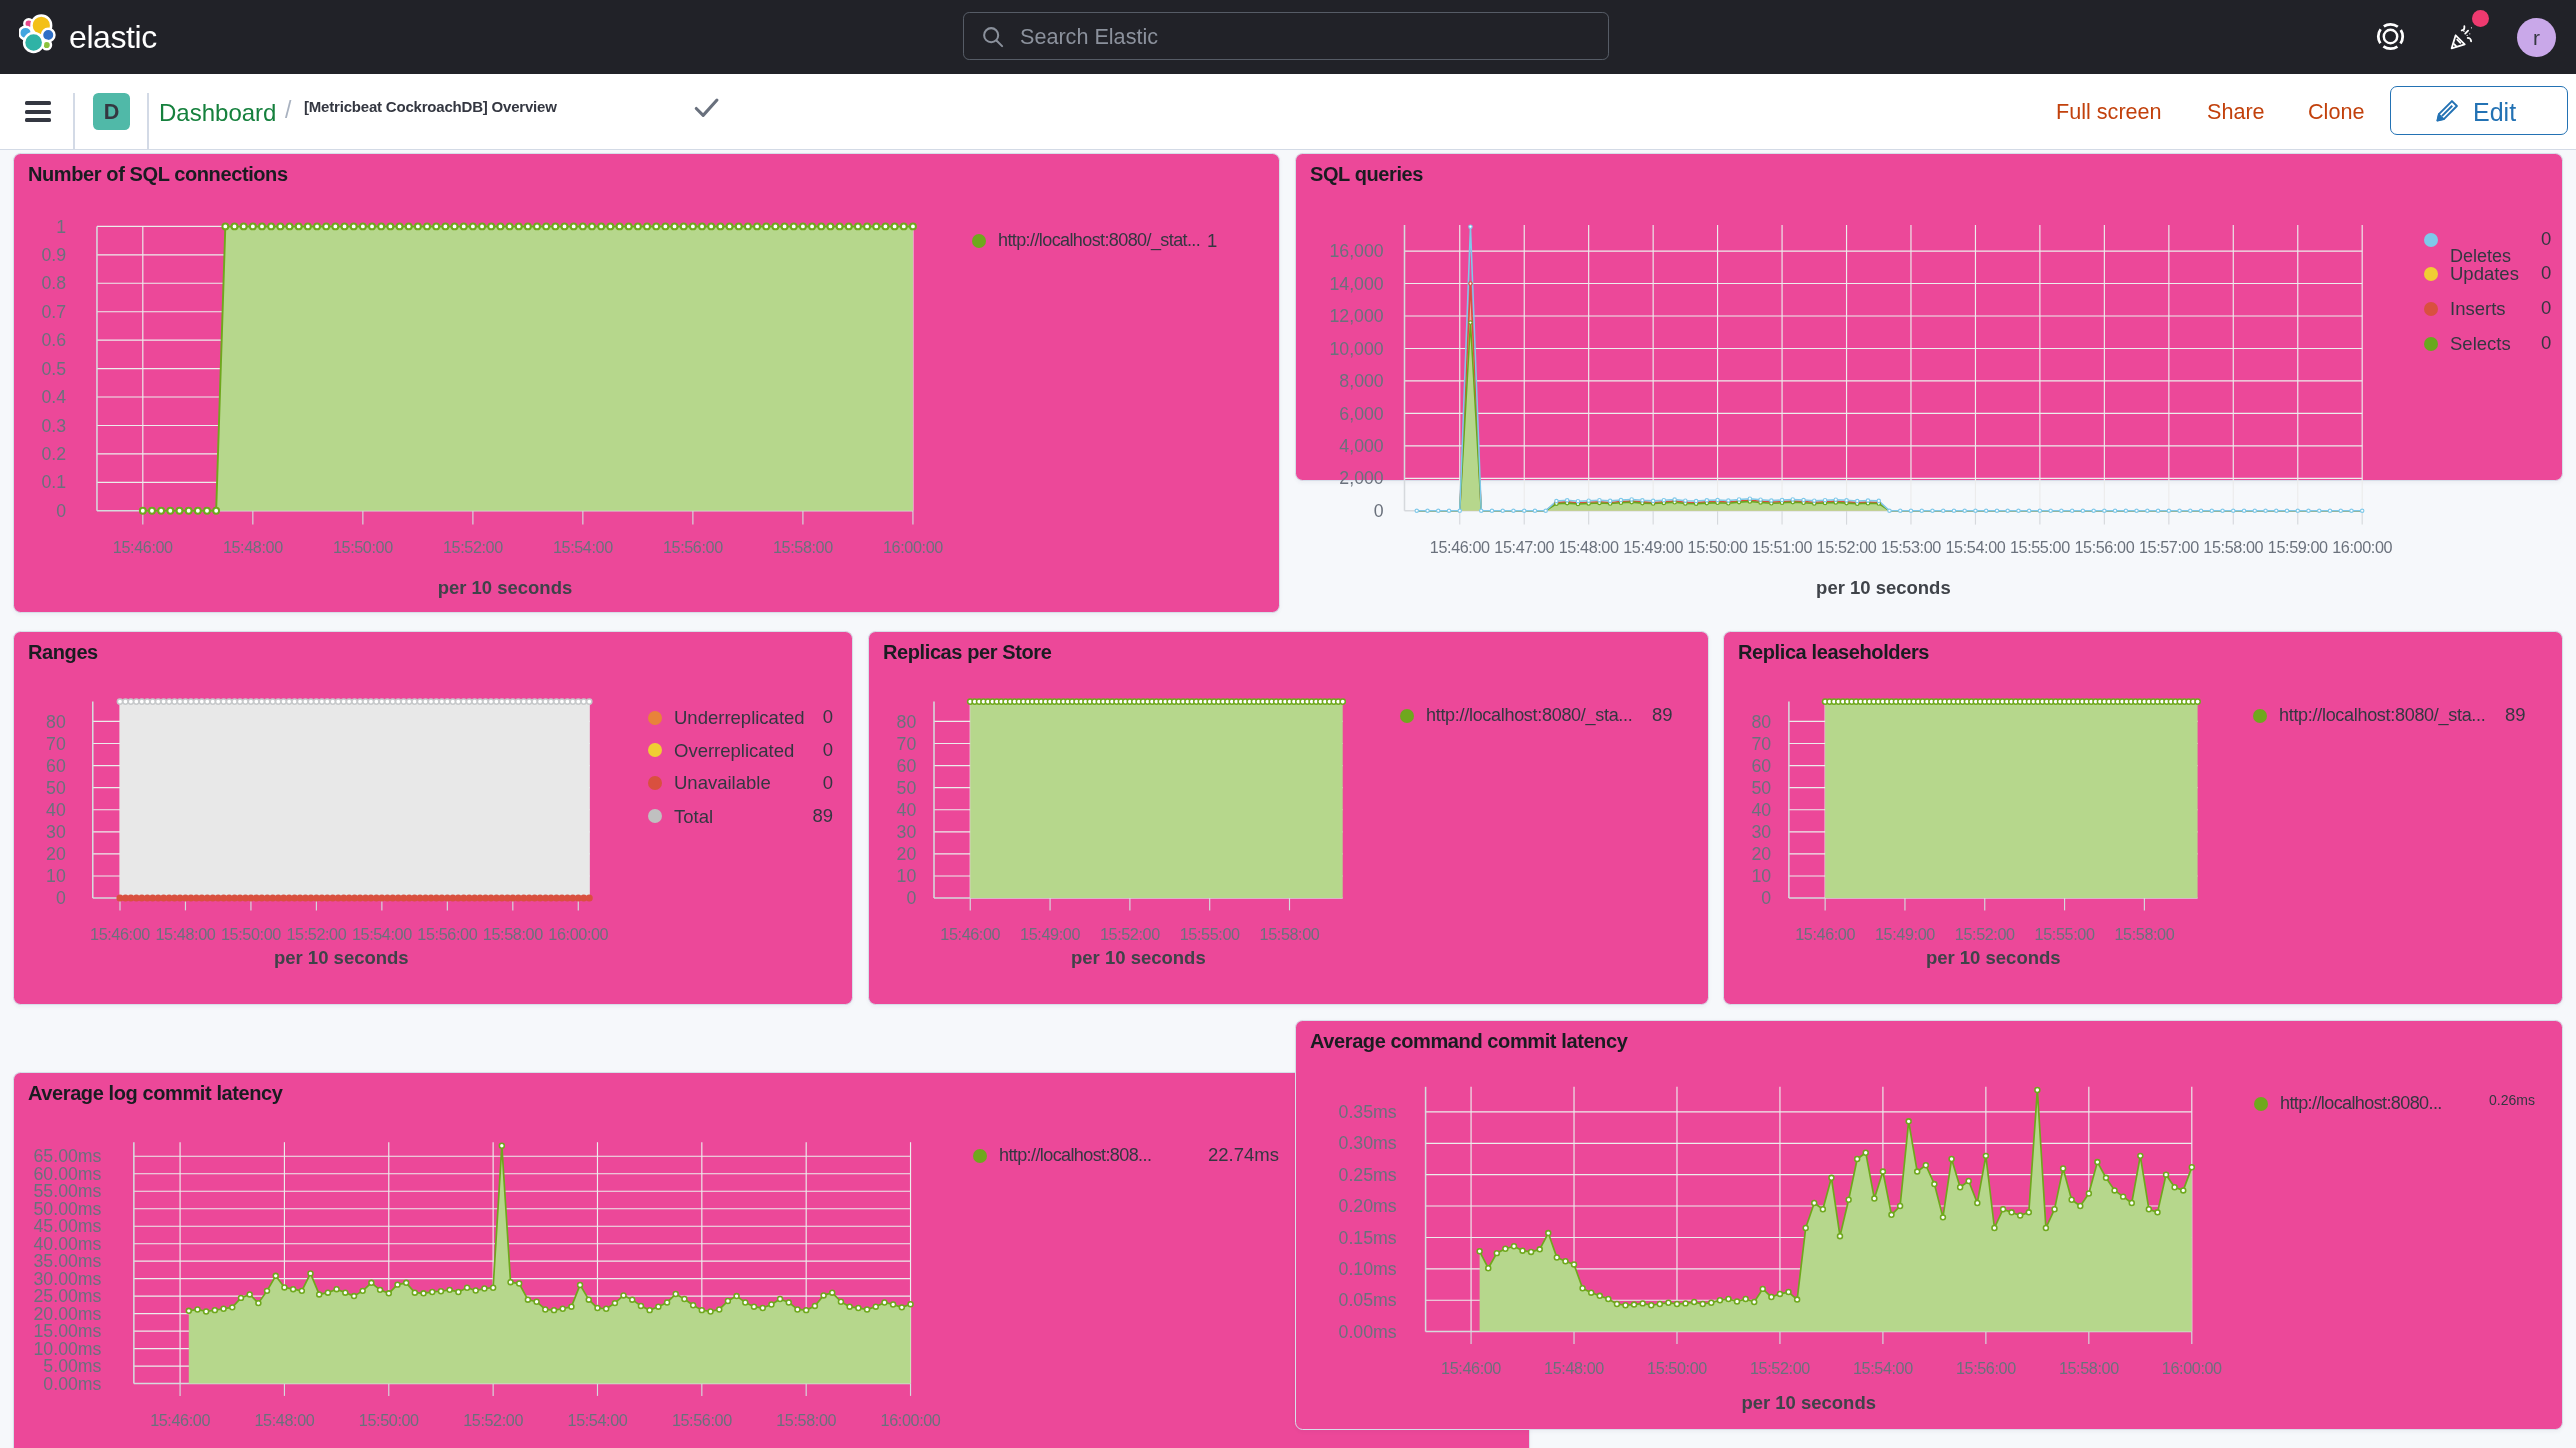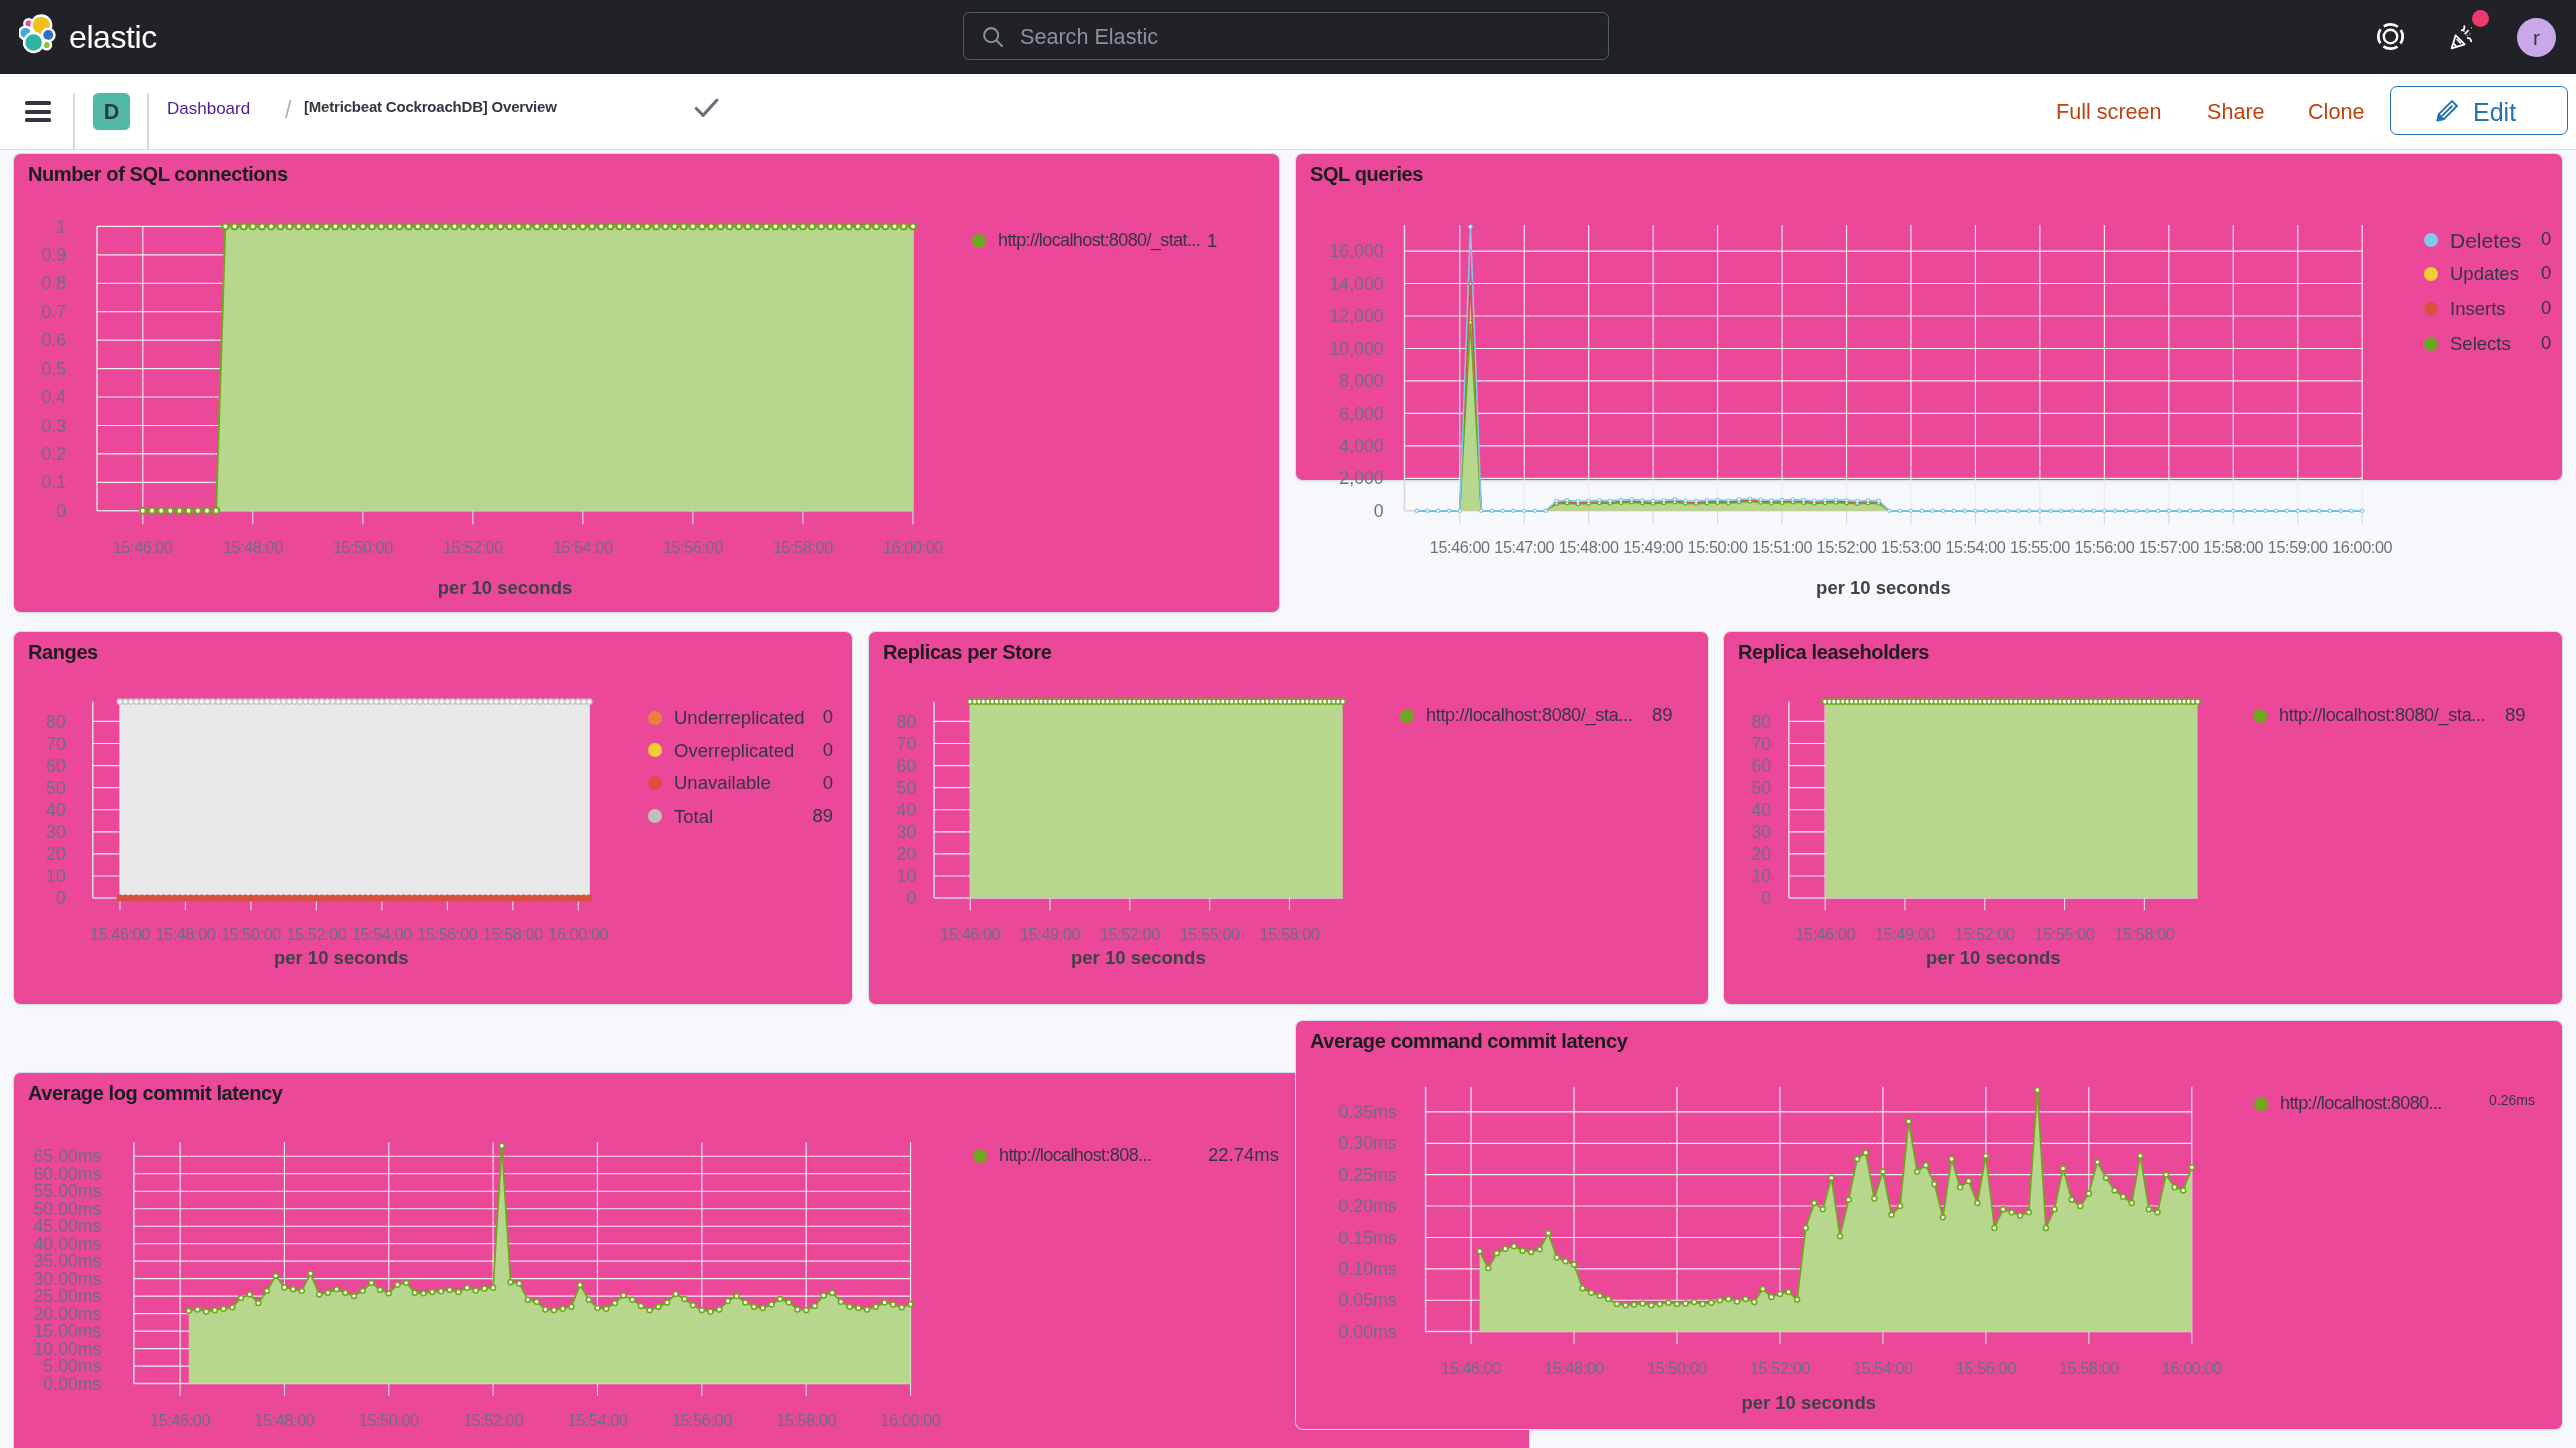--- a/index.html
+++ b/index.html
@@ -51,21 +51,21 @@
 </svg>
 <div style="position:absolute;left:2472px;top:10px;width:17px;height:17px;border-radius:50%;background:#EE3A6F"></div>
 <div style="position:absolute;left:2517px;top:18px;width:39px;height:39px;border-radius:50%;background:#C9A8E9;color:#343741;font-size:21px;text-align:center;line-height:39px">r</div>
 <div class="navbar"></div>
 <div style="position:absolute;left:25px;top:101px;width:26px;height:3.9px;background:#343741;border-radius:1.5px"></div>
 <div style="position:absolute;left:25px;top:110px;width:26px;height:3.9px;background:#343741;border-radius:1.5px"></div>
 <div style="position:absolute;left:25px;top:118px;width:26px;height:3.9px;background:#343741;border-radius:1.5px"></div>
 <div style="position:absolute;left:73px;top:93px;width:1.5px;height:56px;background:#d3dae6"></div>
 <div style="position:absolute;left:147px;top:93px;width:1.5px;height:56px;background:#d3dae6"></div>
 <div style="position:absolute;left:93px;top:93px;width:37px;height:37px;border-radius:5.4px;background:#50B9A8;color:#343741;font-size:21.6px;font-weight:600;text-align:center;line-height:37px">D</div>
-<div style="position:absolute;left:167px;top:99px;font-size:17px;color:#4c1d95">Dashboard</div>
+<div style="position:absolute;left:159px;top:99px;font-size:24px;color:#15803d">Dashboard</div>
 <div style="position:absolute;left:285px;top:97px;font-size:23px;color:#a9b2c0">/</div>
 <div style="position:absolute;left:304px;top:98px;font-size:15px;font-weight:700;color:#343741;letter-spacing:-0.2px">[Metricbeat CockroachDB] Overview</div>
 <svg width="28" height="23" viewBox="0 0 36 30" style="position:absolute;left:693px;top:97px">
 <polyline points="4,15 13,24 31,4" fill="none" stroke="#69707D" stroke-width="4" stroke-linecap="round" stroke-linejoin="round"></polyline>
 </svg>
 <div class="navlink" style="left:2056px">Full screen</div>
 <div class="navlink" style="left:2207px">Share</div>
 <div class="navlink" style="left:2308px">Clone</div>
 <div class="editbtn"></div>
 <svg width="24" height="24" viewBox="0 0 16 16" style="position:absolute;left:2435px;top:99px">
@@ -439,21 +439,21 @@
 <circle cx="1285.3" cy="463" r="2.2" fill="#fff" stroke="#7FC9EA" stroke-width="1.5"></circle>
 <circle cx="1299.3" cy="463" r="2.2" fill="#fff" stroke="#7FC9EA" stroke-width="1.5"></circle>
 <circle cx="1313.2" cy="463" r="2.2" fill="#fff" stroke="#7FC9EA" stroke-width="1.5"></circle>
 <circle cx="1327.2" cy="463" r="2.2" fill="#fff" stroke="#7FC9EA" stroke-width="1.5"></circle>
 <circle cx="1341.1" cy="463" r="2.2" fill="#fff" stroke="#7FC9EA" stroke-width="1.5"></circle>
 <circle cx="1355.1" cy="463" r="2.2" fill="#fff" stroke="#7FC9EA" stroke-width="1.5"></circle>
 <circle cx="1369" cy="463" r="2.2" fill="#fff" stroke="#7FC9EA" stroke-width="1.5"></circle>
 <circle cx="1382.9" cy="463" r="2.2" fill="#fff" stroke="#7FC9EA" stroke-width="1.5"></circle>
     </svg>
     <span class="ldot" style="left:1128px;top:79px;background:#7FC9EA"></span>
-    <span class="ltext" style="left:1154px;top:75px;font-size:21px;letter-spacing:0px">Deletes</span>
+    <span class="ltext" style="left:1154px;top:92px;font-size:18px;letter-spacing:0px">Deletes</span>
     <span class="lval" style="left:1245px;top:74px;font-size:18.5px">0</span>
     <span class="ldot" style="left:1128px;top:113px;background:#F0CE33"></span>
     <span class="ltext" style="left:1154px;top:109px;font-size:18.5px;letter-spacing:0px">Updates</span>
     <span class="lval" style="left:1245px;top:108px;font-size:18.5px">0</span>
     <span class="ldot" style="left:1128px;top:148px;background:#D9503F"></span>
     <span class="ltext" style="left:1154px;top:144px;font-size:18.5px;letter-spacing:0px">Inserts</span>
     <span class="lval" style="left:1245px;top:143px;font-size:18.5px">0</span>
     <span class="ldot" style="left:1128px;top:183px;background:#68A81E"></span>
     <span class="ltext" style="left:1154px;top:179px;font-size:18.5px;letter-spacing:0px">Selects</span>
     <span class="lval" style="left:1245px;top:178px;font-size:18.5px">0</span>

